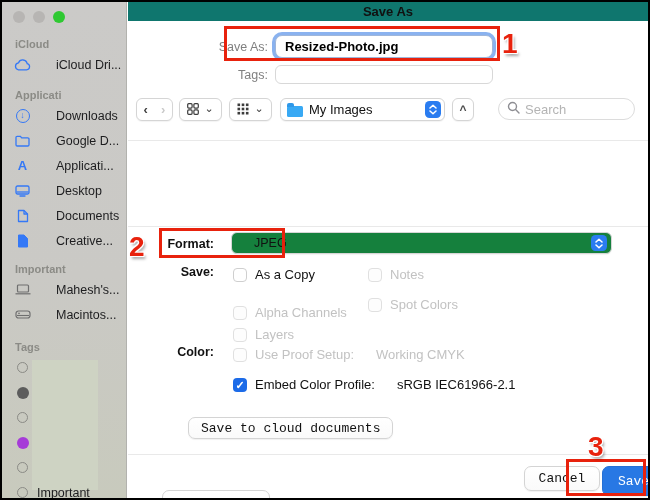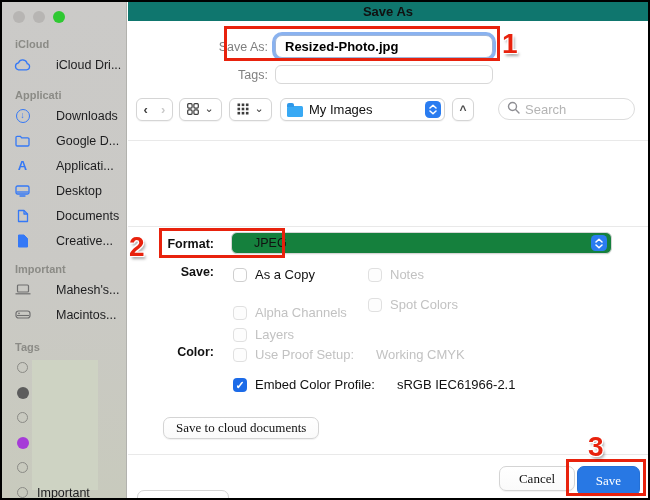--- a/index.html
+++ b/index.html
@@ -87,21 +87,21 @@
   .cb.disabled { border-color:#e0e0e0; background:#fdfdfd; }
   .cb.checked { border:none; background:#1c6be8; display:flex; align-items:center; justify-content:center;
                 color:#fff; font-size:11px; font-weight:bold; line-height:1; }
   .cblbl { font-size:13px; color:#111; white-space:nowrap; }
   .cblbl.disabled { color:#c2c2c2; }
   .cbval { margin-left:14px; }
   
   .btn { position:absolute; background:linear-gradient(#fff,#fafafa); border:1px solid #d4d4d4;
          border-radius:7px; font-size:13px; color:#111; display:flex; align-items:center;
          justify-content:center; box-shadow:0 1px 1px rgba(0,0,0,.06); cursor:default;
-         font-family:Liberation Serif, serif; }
+         font-family:Liberation Mono, monospace;margin-left:25px; }
   .btn.primary { background:#2878e4; border-color:#2470d6; color:#fff; }
   
   .anno-box { position:absolute; border:3px solid #e8220d; z-index:10; pointer-events:none; }
   .anno-num { position:absolute; z-index:11; font-size:28px; font-weight:bold; color:#e8220d;
               line-height:1; pointer-events:none;
               text-shadow:-1px -1px 0 #fff, 1px -1px 0 #fff, -1px 1px 0 #fff, 1px 1px 0 #fff, 2px 3px 3px rgba(0,0,0,.35); }
 </style>
 </head>
 <body>
 

